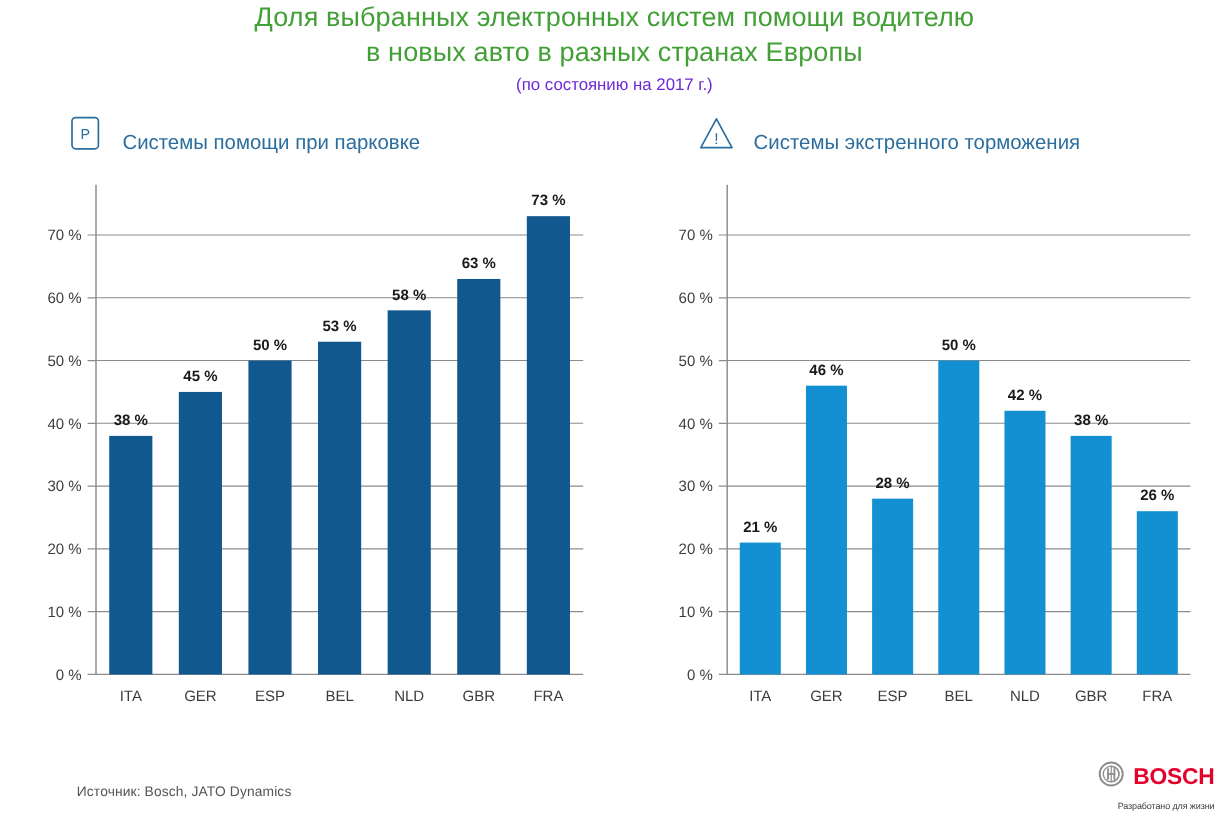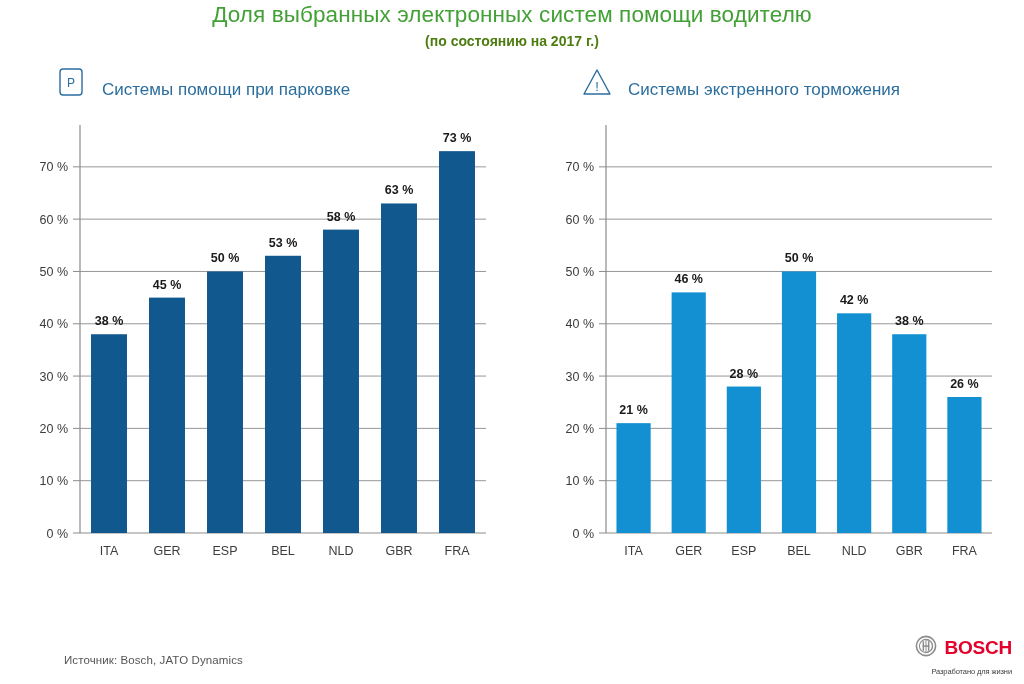--- a/index.html
+++ b/index.html
@@ -21,24 +21,24 @@
     text-align: center;
   }
   .title-line {
     color: #42a036;
     font-size: 22.5px;
     line-height: 29px;
     font-weight: 400;
     letter-spacing: 0.1px;
   }
   .subtitle-line {
-    color: #4d7c0f;
+    color: #6d28d9;
     font-size: 14px;
     line-height: 20px;
-    font-weight: 700;
+    font-weight: 400;
     margin-top: 2px;
   }
 
   
   .charts-row {
     display: flex;
     margin-top: 10px;
     padding: 0 14px 0 18px;
     box-sizing: border-box;
     width: 1024px;
@@ -123,20 +123,21 @@
     letter-spacing: -0.1px;
     margin-top: 6px;
     white-space: nowrap;
   }
 </style>
 </head>
 <body>
 
 <div class="title-block">
   <div class="title-line">Доля выбранных электронных систем помощи водителю</div>
+  <div class="title-line">в новых авто в разных странах Европы</div>
   <div class="subtitle-line">(по состоянию на 2017 г.)</div>
 </div>
 
 <div class="charts-row">
 
   <div class="chart-panel left">
     <div class="panel-header">
       <span class="panel-icon">
         <svg width="30" height="30" viewBox="0 0 30 30">
           <rect x="4" y="2" width="22" height="26" rx="3" ry="3" fill="#ffffff" stroke="#2b6e9e" stroke-width="1.4"></rect>

